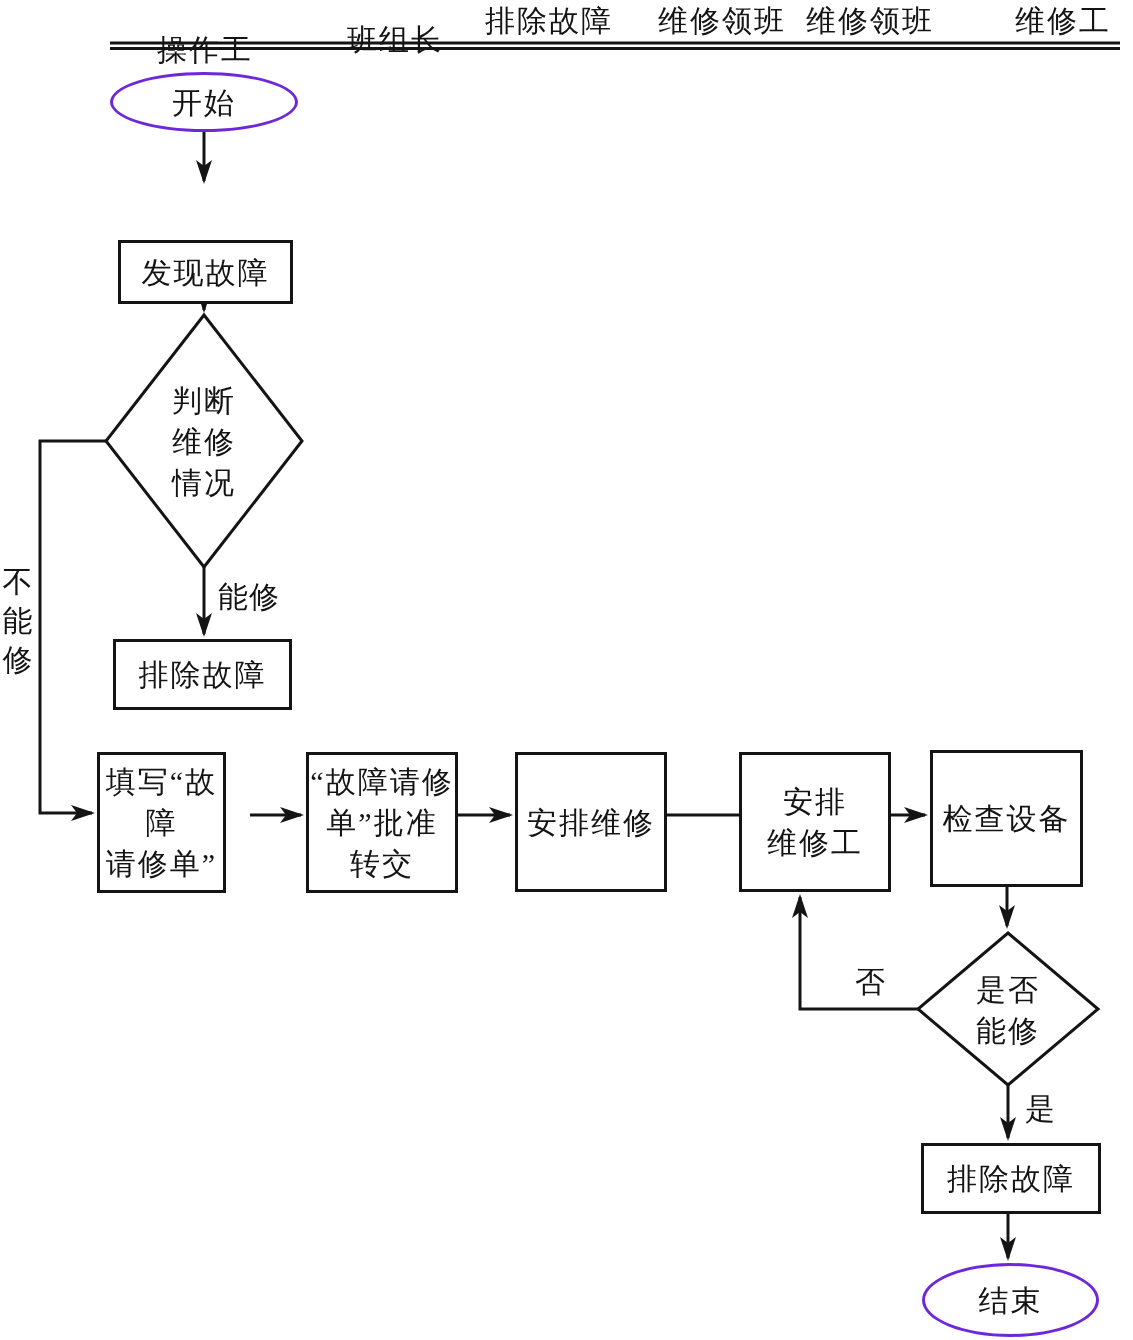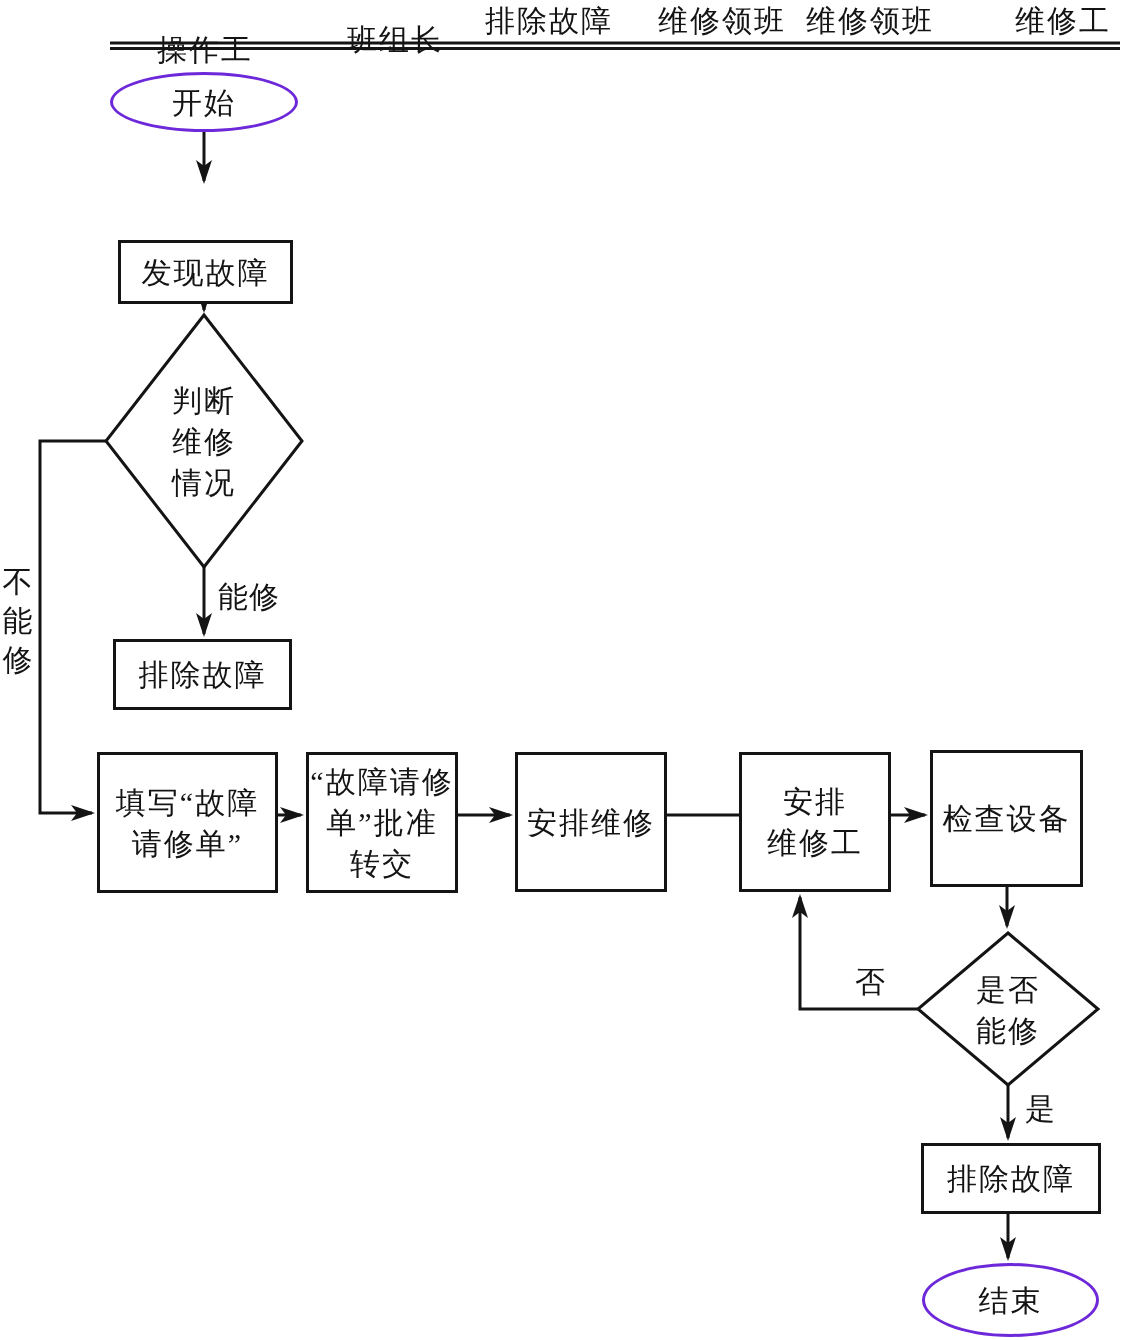--- a/index.html
+++ b/index.html
@@ -36,21 +36,21 @@
   .elabel {
     position: absolute;
     font-size: 30px; letter-spacing: 1px; line-height: 39px;
     white-space: pre-line; text-align: center;
   }
   
   .n-start   { left: 110px; top: 72px;   width: 188px; height: 60px; }
   .n-find    { left: 118px; top: 205px;  width: 175px; height: 64px; margin-top: 35px; }
   .n-judge   { left: 144px; top: 381px;  width: 120px; height: 121px; }
   .n-fix1    { left: 113px; top: 639px;  width: 179px; height: 71px; }
-  .n-fill    { left: 97px;  top: 752px;  width: 181px; height: 141px; }
+  .n-fill    { left: 97px;  top: 752px;  width: 129px; height: 141px; }
   .n-approve { left: 306px; top: 752px;  width: 152px; height: 141px; }
   .n-arrange { left: 515px; top: 752px;  width: 152px; height: 140px; }
   .n-worker  { left: 739px; top: 752px;  width: 152px; height: 140px; }
   .n-check   { left: 930px; top: 750px;  width: 153px; height: 137px; text-align: right; }
   .n-canfix  { left: 948px; top: 969px;  width: 120px; height: 81px; }
   .n-fix2    { left: 921px; top: 1143px; width: 180px; height: 71px; }
   .n-end     { left: 922px; top: 1263px; width: 177px; height: 74px; }
   
   .l-can    { left: 218px; top: 577px; }
   .l-cannot { left: 0px;   top: 562px; width: 36px; }

